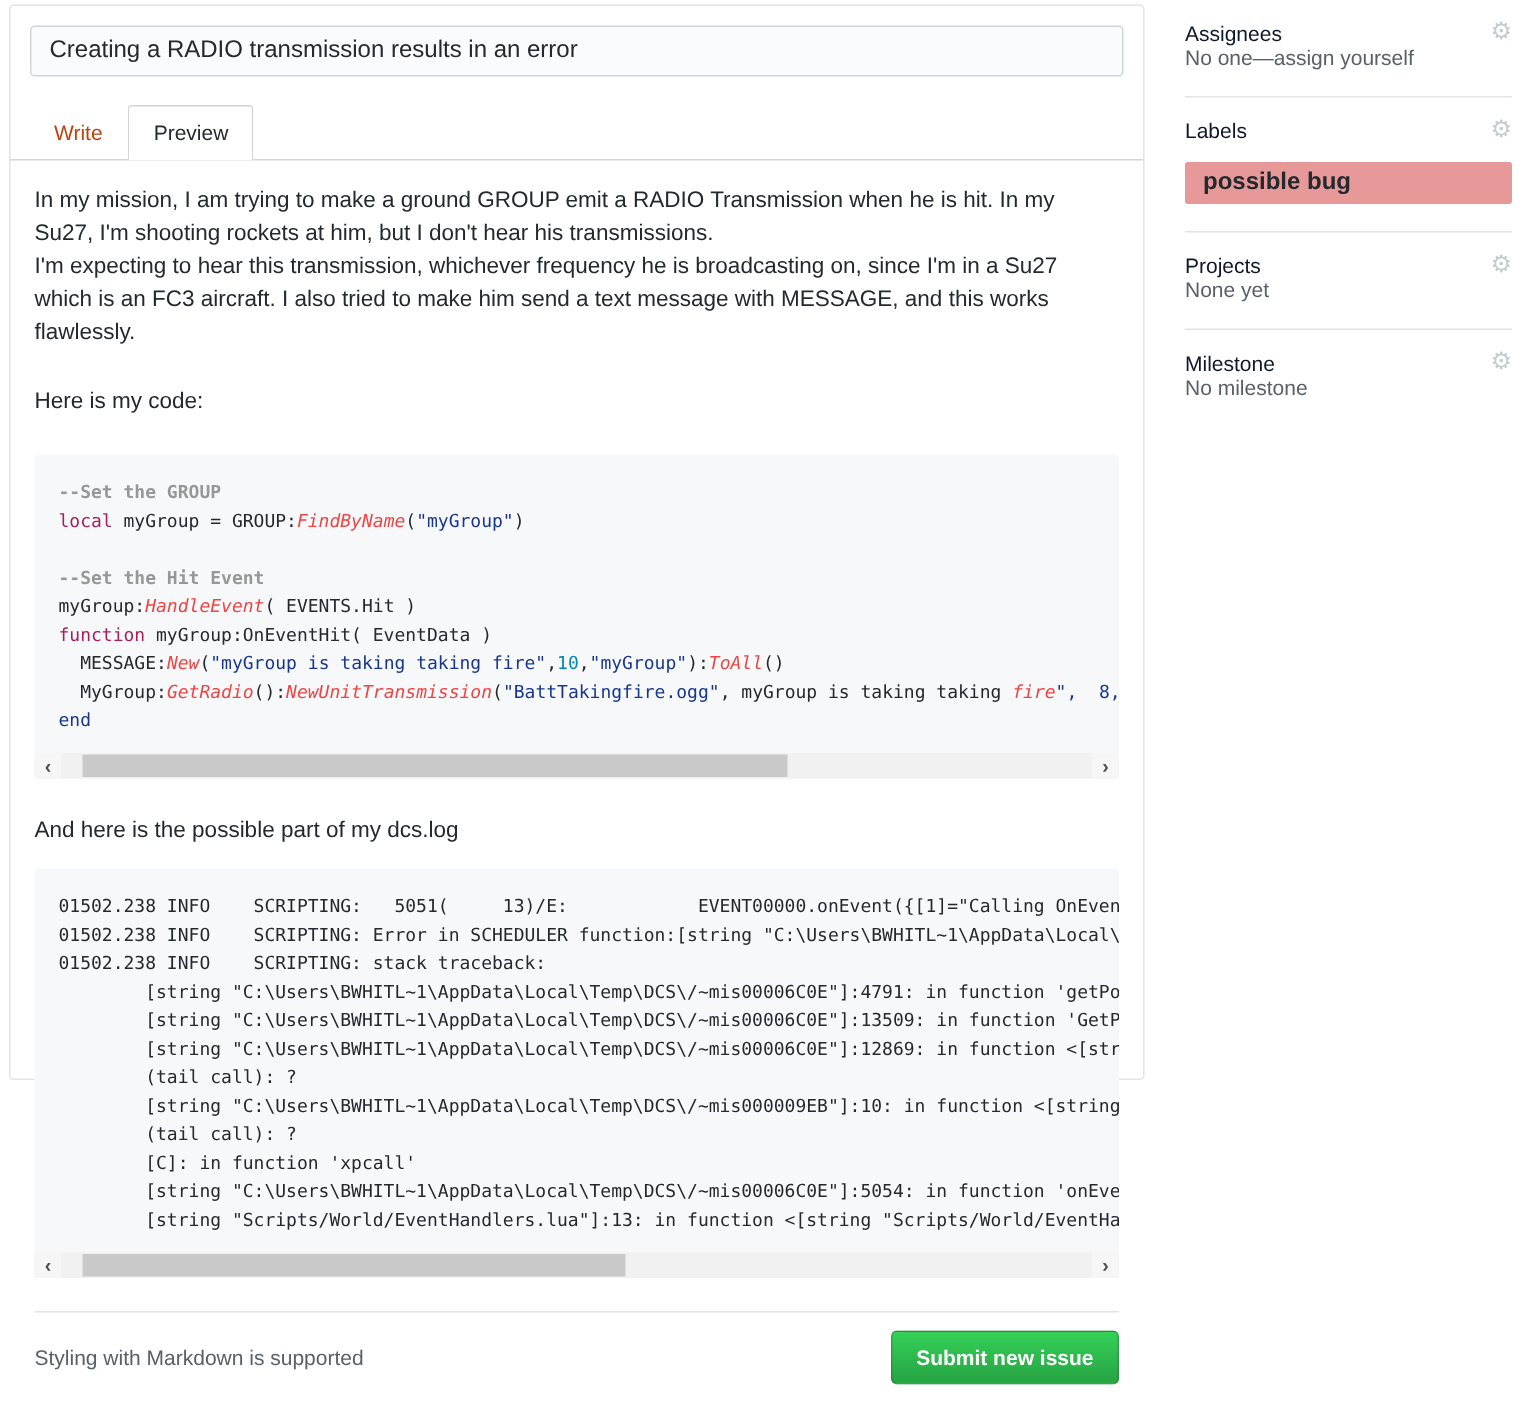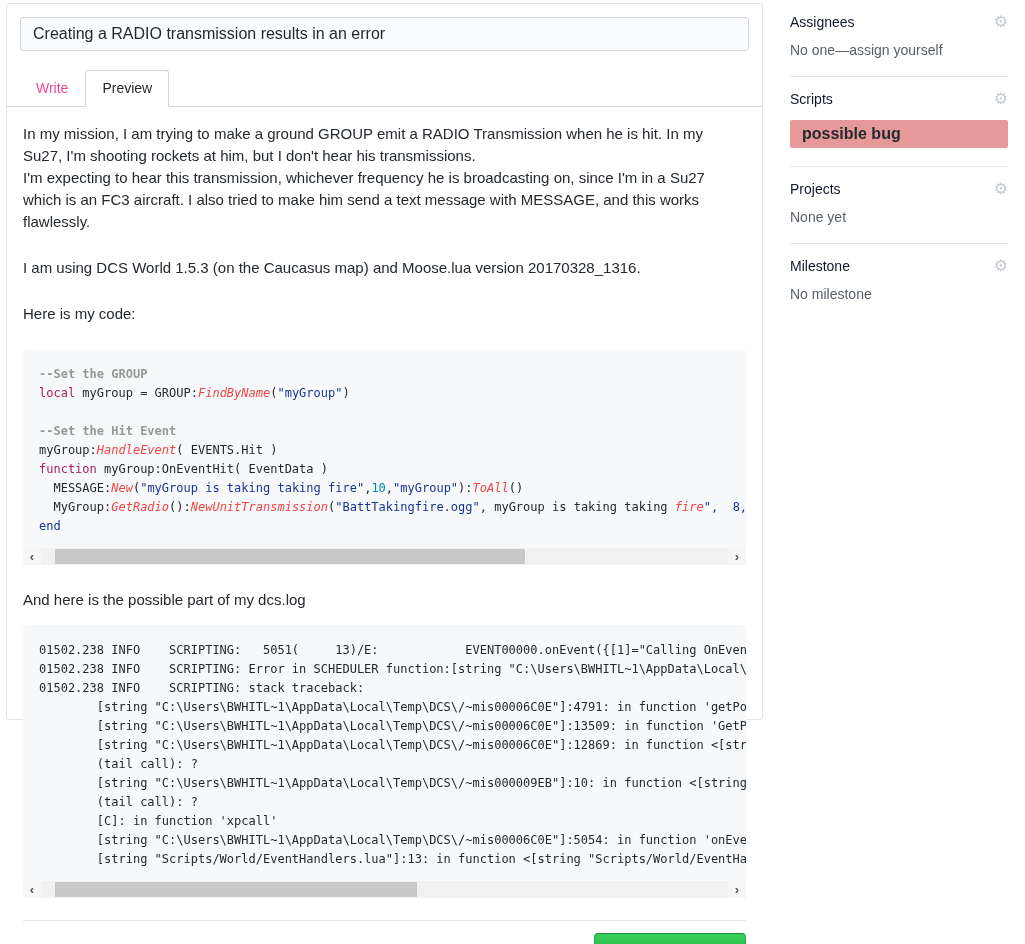--- a/index.html
+++ b/index.html
@@ -19,21 +19,21 @@
     display:block; margin:13px 13px 0 13px; width:729px; height:34px;
     background:#fafbfc; border:1px solid #d1d5da; border-radius:3px;
     padding:0 12px; font-size:16px; color:#24292e;
     font-family:"Liberation Sans", sans-serif; outline:none;
   }
   .tabbar {
     margin-top:18px; padding-left:12px;
     border-bottom:1px solid #d1d5da;
   }
   .tab {
-    display:inline-block; padding:9px 16px; font-size:14px; color:#ec4899;
+    display:inline-block; padding:9px 16px; font-size:14px; color:#c2410c;
     position:relative; bottom:-1px; cursor:pointer; background:transparent;
     border:1px solid transparent; border-bottom:none; line-height:17px;
   }
   .tab.active {
     background:#fff; color:#24292e;
     border:1px solid #d1d5da; border-bottom:1px solid #fff;
     border-radius:3px 3px 0 0;
   }
 
   .preview-body { padding:16px 16px 0 16px; font-size:15px; line-height:22px; color:#24292e; }
@@ -81,40 +81,39 @@
     padding:9px 16px; cursor:pointer; font-family:"Liberation Sans", sans-serif;
   }
 
   
   .sidebar { position:absolute; left:790px; top:0; width:218px; }
   .sb-section { padding:14px 0 18px 0; border-bottom:1px solid #e1e4e8; }
   .sb-section.last { border-bottom:none; }
   .sb-head { display:flex; justify-content:space-between; align-items:center; }
   .sb-title { font-size:14px; color:#0f172a; }
   .gear { color:#c6cbd1; font-size:16px; cursor:pointer; line-height:1; }
-  .sb-value { margin-top:12px; font-size:14px; color:#586069; }
+  .sb-value { margin-top:0; font-size:14px; color:#586069; }
   .sb-label {
     margin-top:13px; display:block; padding:5px 12px; border-radius:2px;
     font-size:16px; color:#24292e; cursor:pointer;font-weight:bold;
   }
 </style>
 </head>
 <body>
 
 <div class="form-container">
 
   <input class="title-input" type="text" value="Creating a RADIO transmission results in an error" style="">
 
   <div class="tabbar">
     <span class="tab">Write</span><span class="tab active">Preview</span>
   </div>
 
   <div class="preview-body">
     <p><span>In my mission, I am trying to make a ground GROUP emit a RADIO Transmission when he is hit. In my Su27, I'm shooting rockets at him, but I don't hear his transmissions.</span><br><span>I'm expecting to hear this transmission, whichever frequency he is broadcasting on, since I'm in a Su27 which is an FC3 aircraft. I also tried to make him send a text message with MESSAGE, and this works flawlessly.</span></p>
-    <p>I am using DCS World 1.5.3 (on the Caucasus map) and Moose.lua version 20170328_1316.</p>
     <p>Here is my code:</p>
 
     <div class="code-wrap">
       <pre class="codeblock" id="code-pre"><div class="code-line"><span class="tok-c">--Set the GROUP</span></div><div class="code-line"><span class="tok-k">local</span><span class="tok-d"> myGroup = GROUP:</span><span class="tok-f">FindByName</span><span class="tok-d">(</span><span class="tok-s">"myGroup"</span><span class="tok-d">)</span></div><div class="code-line">&nbsp;</div><div class="code-line"><span class="tok-c">--Set the Hit Event</span></div><div class="code-line"><span class="tok-d">myGroup:</span><span class="tok-f">HandleEvent</span><span class="tok-d">( EVENTS.Hit )</span></div><div class="code-line"><span class="tok-k">function</span><span class="tok-d"> myGroup:OnEventHit( EventData )</span></div><div class="code-line"><span class="tok-d">  MESSAGE:</span><span class="tok-f">New</span><span class="tok-d">(</span><span class="tok-s">"myGroup is taking taking fire"</span><span class="tok-d">,</span><span class="tok-n">10</span><span class="tok-d">,</span><span class="tok-s">"myGroup"</span><span class="tok-d">):</span><span class="tok-f">ToAll</span><span class="tok-d">()</span></div><div class="code-line"><span class="tok-d">  MyGroup:</span><span class="tok-f">GetRadio</span><span class="tok-d">():</span><span class="tok-f">NewUnitTransmission</span><span class="tok-d">(</span><span class="tok-s">"BattTakingfire.ogg"</span><span class="tok-d">, myGroup is taking taking </span><span class="tok-f">fire</span><span class="tok-s">",  8, 122</span></div><div class="code-line"><span class="tok-s">end</span></div></pre>
       <div class="hscroll">
         <div class="hs-btn">‹</div>
         <div class="hs-track">
           <div class="hs-thumb" id="code-thumb" style="left: 14px; width: 470px;"></div>
         </div>
         <div class="hs-btn">›</div>
@@ -150,21 +149,21 @@
   <div class="sb-section">
     <div class="sb-head">
       <span class="sb-title">Assignees</span>
       <span class="gear">⚙</span>
     </div>
     <div class="sb-value">No one—assign yourself</div>
   </div>
 
   <div class="sb-section">
     <div class="sb-head">
-      <span class="sb-title">Scripts</span>
+      <span class="sb-title">Labels</span>
       <span class="gear">⚙</span>
     </div>
     <span class="sb-label" id="issue-label" style="background: rgb(231, 153, 153);">possible bug</span>
   </div>
 
   <div class="sb-section">
     <div class="sb-head">
       <span class="sb-title">Projects</span>
       <span class="gear">⚙</span>
     </div>

